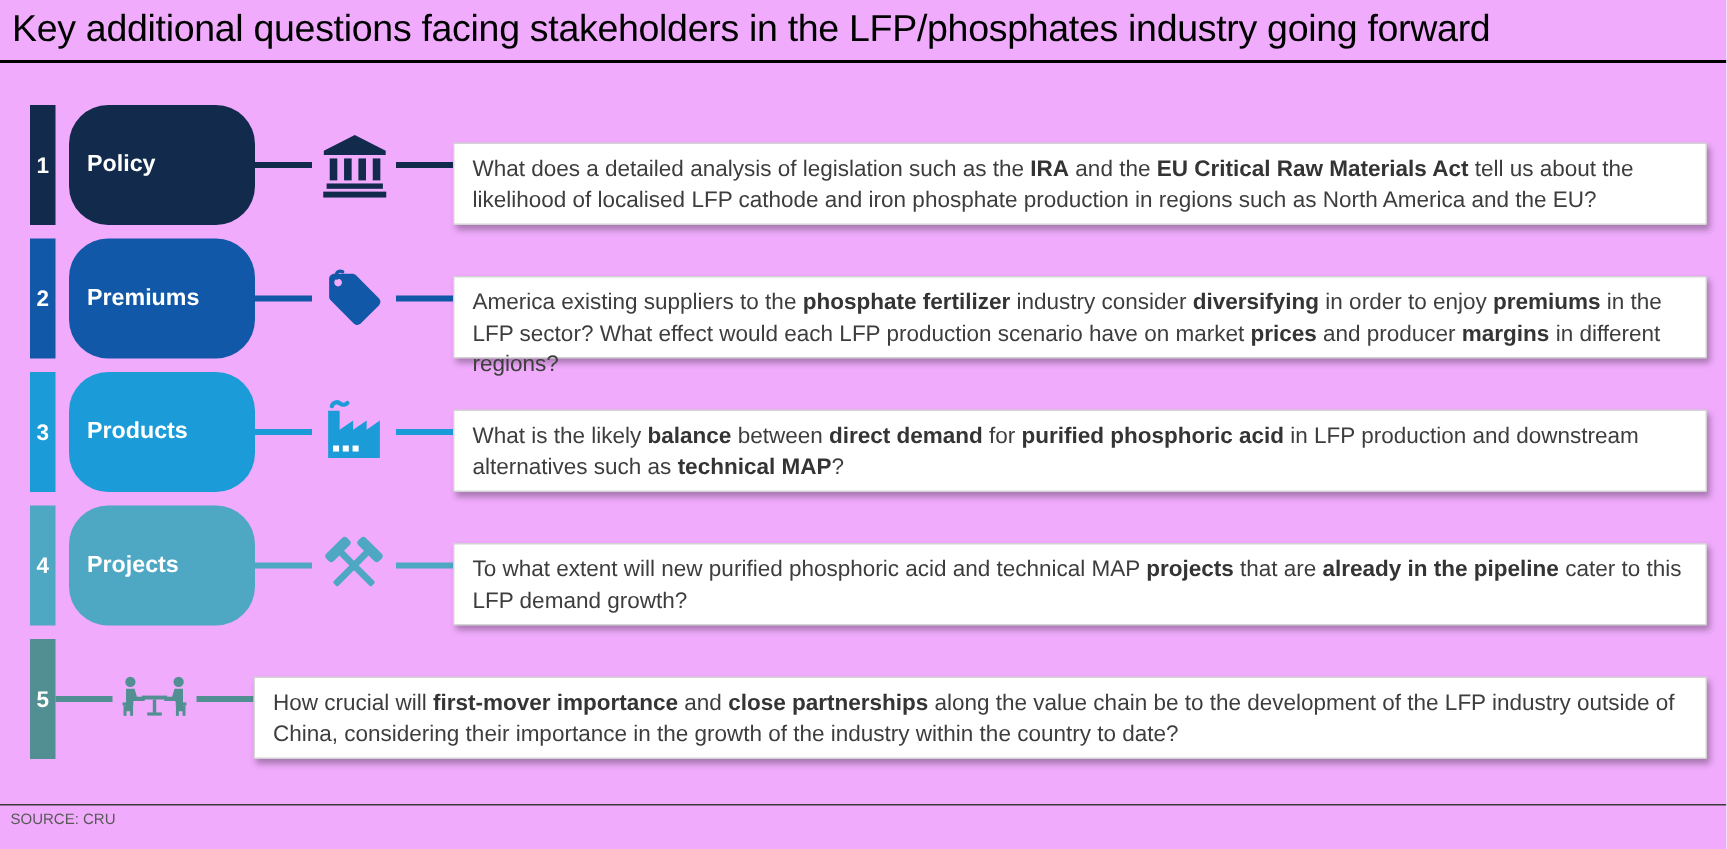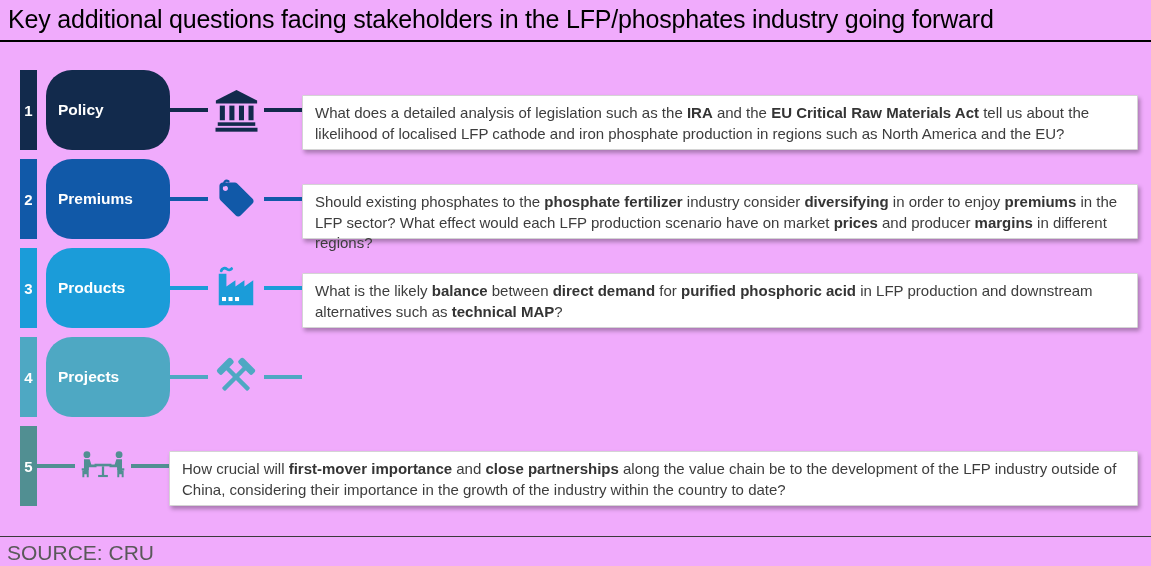--- a/index.html
+++ b/index.html
@@ -45,21 +45,21 @@
     flex:1;background:#fff;border:1px solid #d4d4d4;border-radius:1px;
     box-shadow:2px 3px 4px rgba(0,0,0,0.3);
     padding:7px 12px 6px 12px;box-sizing:border-box;
     font-size:15px;line-height:20.5px;color:#3d3d3d;margin-top:25px;
   }
   .text-box b{font-weight:bold;color:#343434;}
   .source-rule{
     position:absolute;left:0;top:536px;width:1151px;height:1px;background:#3a3a3a;
   }
   .source{
-    position:absolute;left:7px;top:541px;font-size:21px;color:#595959;
+    position:absolute;left:7px;top:541px;font-size:10px;color:#595959;
   }
 </style>
 </head>
 <body>
 
 <div class="slide">
 
   <div class="title">Key additional questions facing stakeholders in the LFP/phosphates industry going forward</div>
   <div class="title-rule"></div>
 
@@ -88,21 +88,21 @@
       <div class="num">2</div>
       <div class="label-box">Premiums</div>
       <div class="connector"></div>
       <div class="icon-wrap">
         <svg viewBox="0 0 24 24" width="41" height="41">
           <path d="M21.41 11.58l-9-9C12.05 2.22 11.55 2 11 2H4c-1.1 0-2 .9-2 2v7c0 .55.22 1.05.59 1.42l9 9c.36.36.86.58 1.41.58.55 0 1.05-.22 1.41-.59l7-7c.37-.36.59-.86.59-1.41 0-.55-.23-1.06-.59-1.42zM5.5 7C4.67 7 4 6.33 4 5.5S4.67 4 5.5 4 7 4.67 7 5.5 6.33 7 5.5 7z"></path>
           <path d="M5.1 3.7C4.2 2 5.5.4 7.3 1.3" fill="none" stroke="currentColor" stroke-width="1.3" stroke-linecap="round"></path>
         </svg>
       </div>
       <div class="connector"></div>
-      <div class="text-box"><span>Should existing phosphates to the </span><b>phosphate fertilizer</b><span> industry consider </span><b>diversifying</b><span> in order to enjoy </span><b>premiums</b><span> in the LFP sector? What effect would each LFP production scenario have on market </span><b>prices</b><span> and producer </span><b>margins</b><span> in different regions?</span></div>
+      <div class="text-box"><span>America existing suppliers to the </span><b>phosphate fertilizer</b><span> industry consider </span><b>diversifying</b><span> in order to enjoy </span><b>premiums</b><span> in the LFP sector? What effect would each LFP production scenario have on market </span><b>prices</b><span> and producer </span><b>margins</b><span> in different regions?</span></div>
     </div>
 
     <div class="q-row" style="--c: #1b9cd9;">
       <div class="num">3</div>
       <div class="label-box">Products</div>
       <div class="connector"></div>
       <div class="icon-wrap">
         <svg viewBox="0 0 24 24" width="46" height="46">
           <path d="M3 21V4.6h4v6.6l4.7-3.2v3.2l4.7-3.2v3.2L21 8V21H3z"></path>
           <rect x="4.7" y="16.7" width="2.1" height="2.1" fill="#fff"></rect>
@@ -125,20 +125,21 @@
             <rect x="10.9" y="5.6" width="2.2" height="15.4" rx="0.6"></rect>
             <rect x="7.1" y="2.7" width="9.8" height="3.5" rx="1.2"></rect>
           </g>
           <g transform="rotate(-45 12 12)">
             <rect x="10.9" y="5.6" width="2.2" height="15.4" rx="0.6"></rect>
             <rect x="7.1" y="2.7" width="9.8" height="3.5" rx="1.2"></rect>
           </g>
         </svg>
       </div>
       <div class="connector"></div>
+      <div class="text-box"><span>To what extent will new purified phosphoric acid and technical MAP </span><b>projects</b><span> that are </span><b>already in the pipeline</b><span> cater to this LFP demand growth?</span></div>
     </div>
 
     <div class="q-row" style="--c: #518f92;">
       <div class="num">5</div>
       <div class="connector"></div>
       <div class="icon-wrap">
         <svg viewBox="0 0 32 24" width="52" height="39">
 
           <rect x="10.8" y="10.3" width="10.4" height="1.6"></rect>
           <rect x="15.3" y="11.9" width="1.4" height="5.5"></rect>

